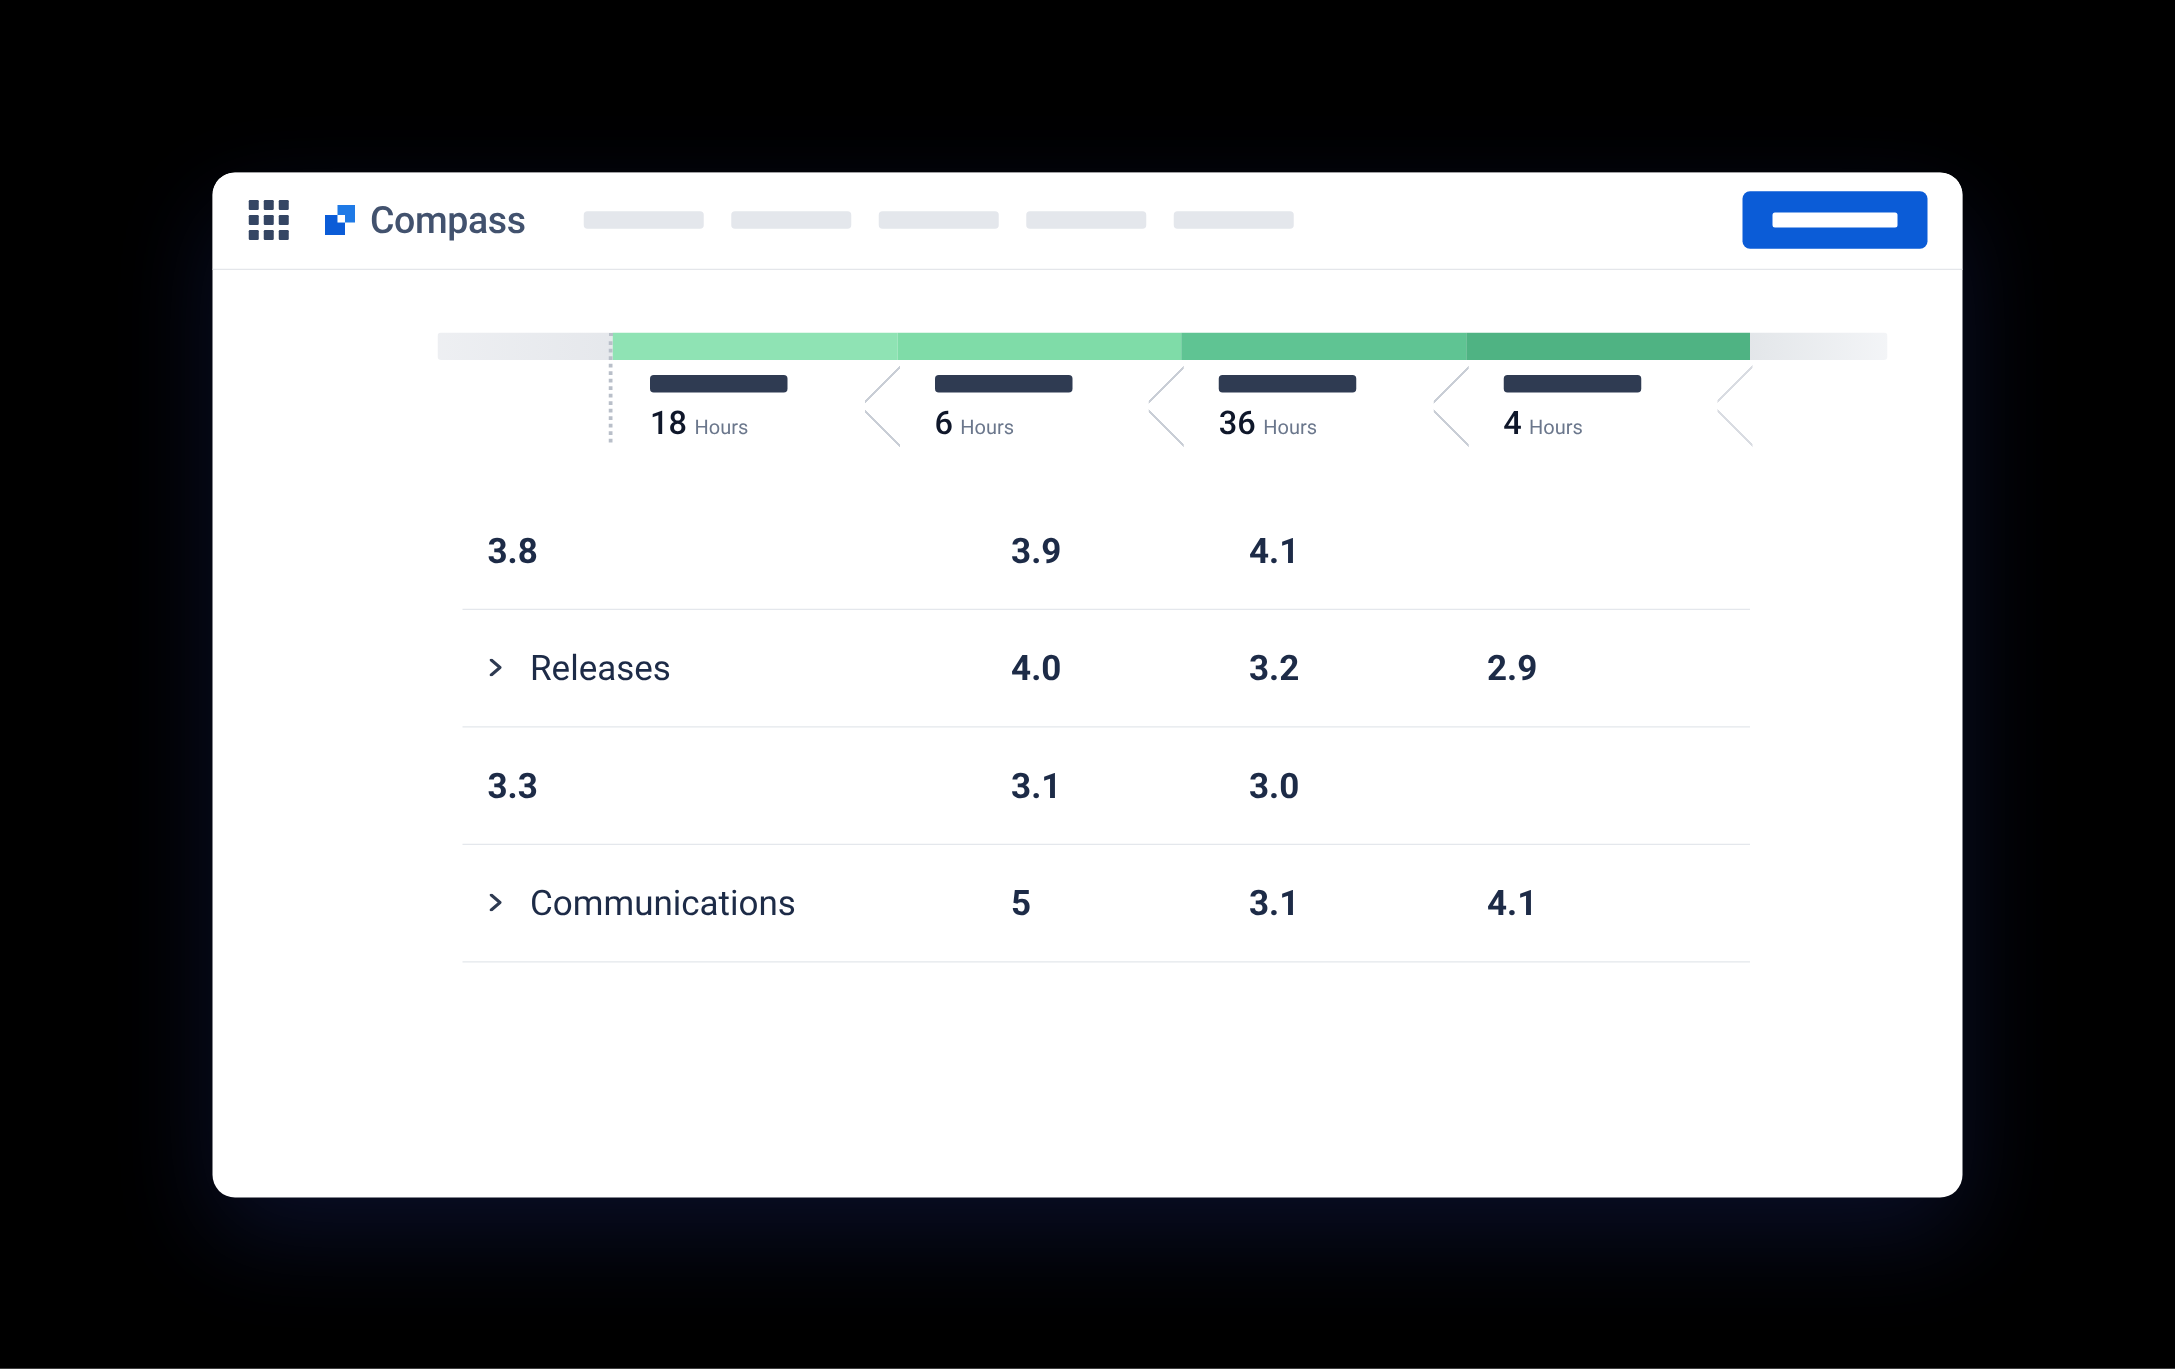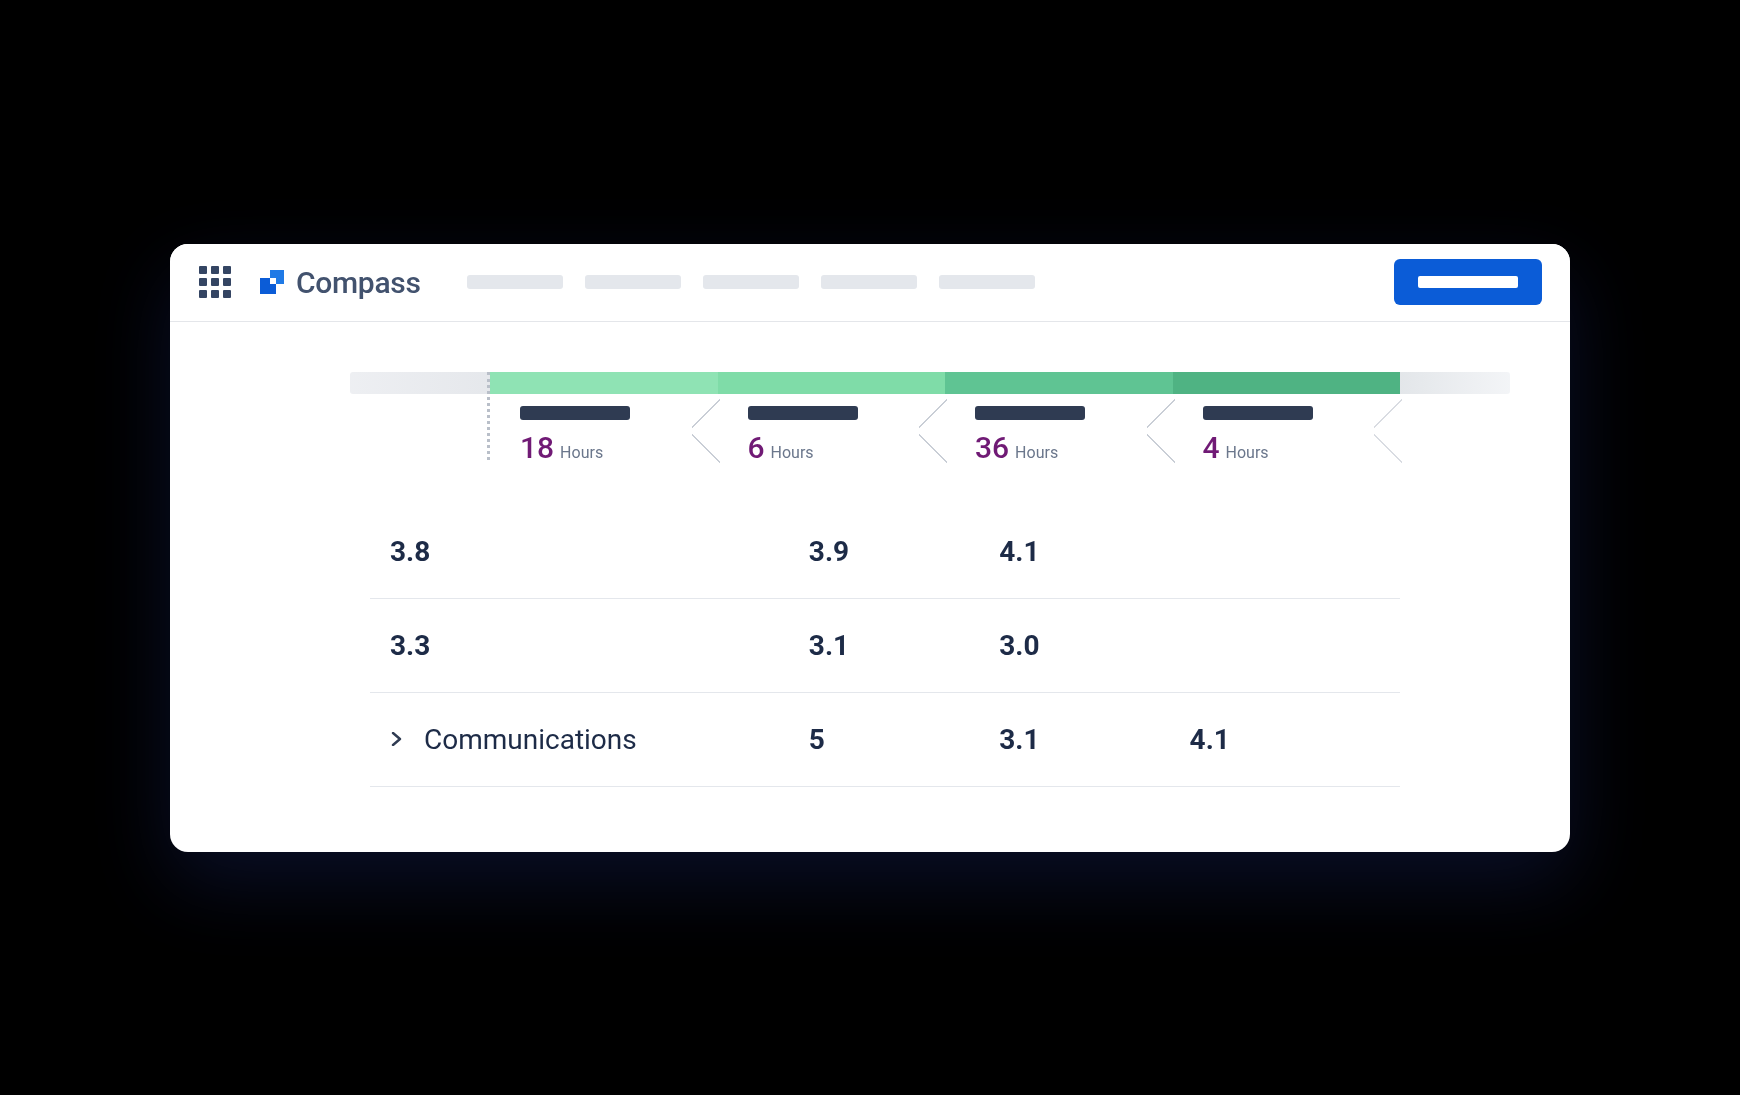--- a/index.html
+++ b/index.html
@@ -7,21 +7,21 @@
     font-family: -apple-system, BlinkMacSystemFont, "Segoe UI", Roboto, Helvetica, Arial, sans-serif;
     background: #000;
     width: 1740px;
     height: 1095px;
     display: flex;
     align-items: center;
     justify-content: center;
   }
   .app-window {
     width: 1400px;
-    height: 608px;
+    height: 820px;
     background: #fff;
     border-radius: 18px;
     box-shadow: 0 30px 80px rgba(20,30,80,0.5), 0 0 0 1px rgba(0,0,0,0.05);
     overflow: hidden;
     display: flex;
     flex-direction: column;
   }
   .topbar {
     height: 78px;
     display: flex;
@@ -108,21 +108,21 @@
     position:absolute; left:-3px; top:-28px; height:88px;
     border-left: 3px dotted #b9bfc9;
   }
   .step {
     flex:1; position:relative; padding: 6px 0 0 30px;
   }
   .step .pill {
     width: 110px; height: 14px; background:#2f3b52; border-radius:3px; margin-bottom:10px;
   }
   .step .label { display:flex; align-items:baseline; gap:6px; color:#6b778c; }
-  .step .num { font-size:30px; font-weight:500; color:#701a75; }
+  .step .num { font-size:26px; font-weight:500; color:#0f172a; }
   .step .unit { font-size:16px; font-weight:400; }
   .step::after{
     content:"";
     position:absolute; right:-2px; top:-4px;
     width:28px; height:70px;
     background:
       linear-gradient(135deg, transparent 48%, #c9ced6 48%, #c9ced6 52%, transparent 52%) top/100% 50% no-repeat,
       linear-gradient(45deg,  transparent 48%, #c9ced6 48%, #c9ced6 52%, transparent 52%) bottom/100% 50% no-repeat;
   }
   .step:last-child::after{ opacity:0.7; }
@@ -240,20 +240,33 @@
     </div>
 
     <div class="table">
 
       <div class="trow">
         <div class="val">3.8</div>
         <div class="val">3.9</div>
         <div class="val">4.1</div>
       </div>
 
+      <div class="trow">
+        <div class="topic-cell">
+          <span class="chev">
+            <svg viewBox="0 0 10 14">
+                <path d="M1 1 L8 7 L1 13" fill="none" stroke="#2f3b52" stroke-width="2.4" stroke-linecap="round" stroke-linejoin="round"></path>
+              </svg>
+          </span>
+          <span>Releases</span>
+        </div>
+        <div class="val">4.0</div>
+        <div class="val">3.2</div>
+        <div class="val">2.9</div>
+      </div>
 
       <div class="trow">
         <div class="val">3.3</div>
         <div class="val">3.1</div>
         <div class="val">3.0</div>
       </div>
 
       <div class="trow">
         <div class="topic-cell">
           <span class="chev">

